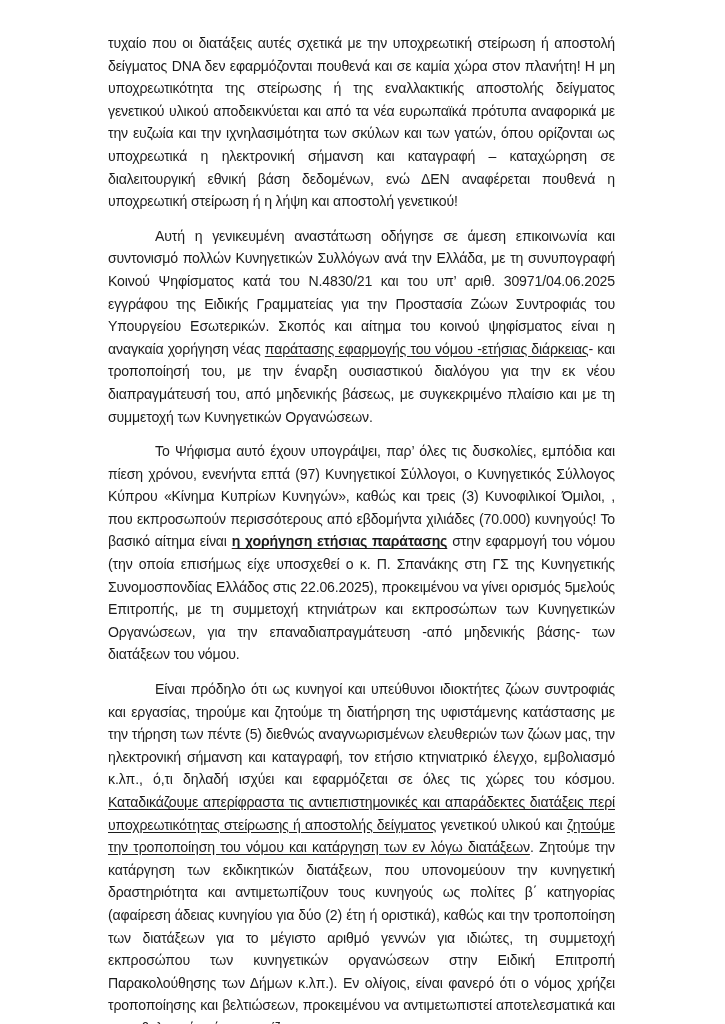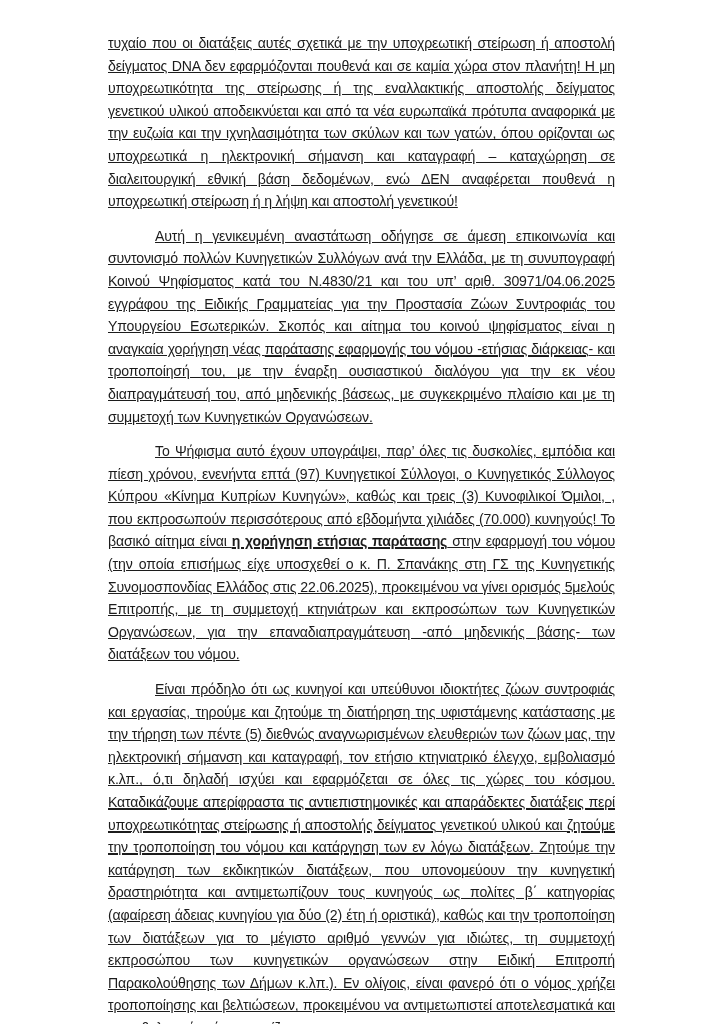--- a/index.html
+++ b/index.html
@@ -21,21 +21,20 @@
       font-family: "Liberation Sans", sans-serif;
       font-size: 14.1px;
       line-height: 22.6px;
       color: #1c1c1c;
       letter-spacing: -0.15px;
     }
     .para {
       margin: 0 0 12px 0;
       text-align: justify;
       text-indent: 0;
-      text-decoration: underline;
     }
     .para.indent {
       text-indent: 47px;
     }
     .u {
       text-decoration: underline;
       text-underline-offset: 2px;
     }
     .bu {
       font-weight: bold;

